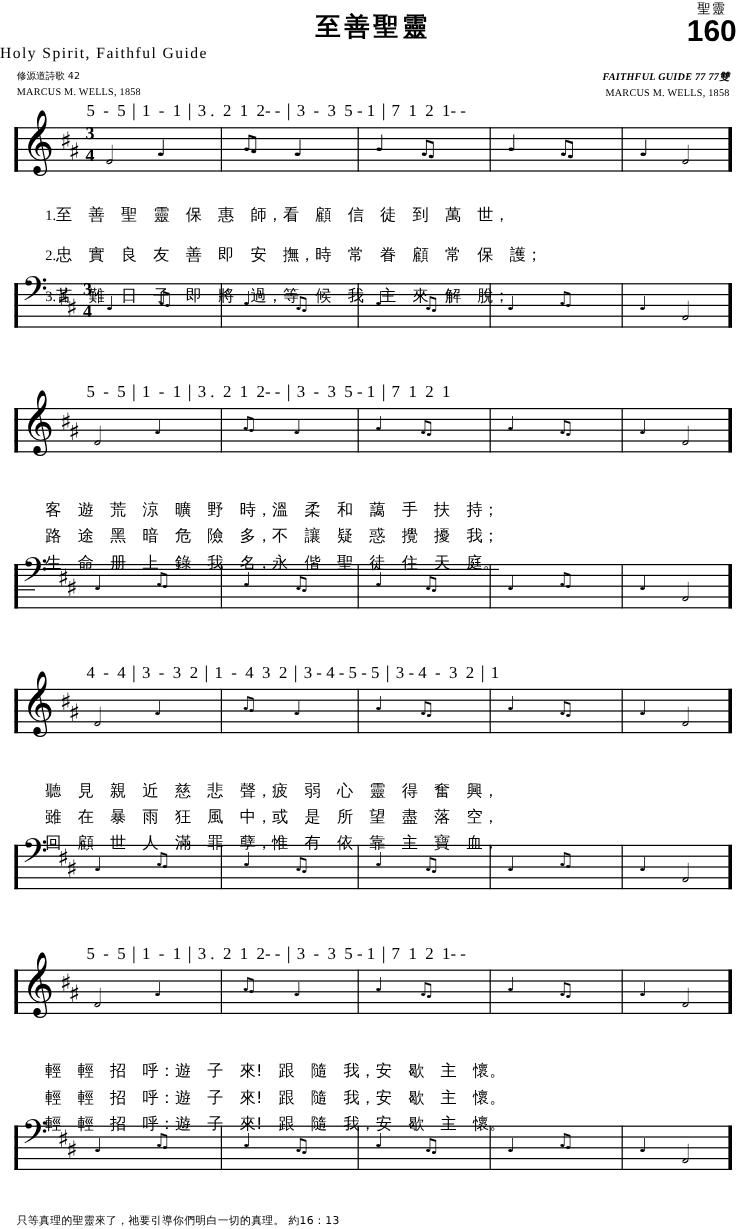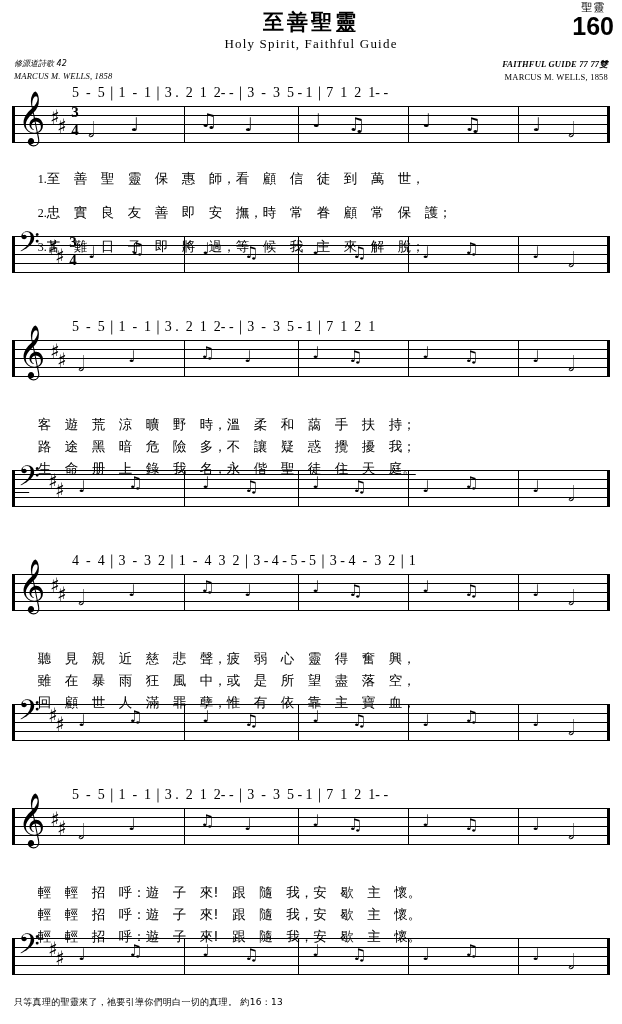--- a/index.html
+++ b/index.html
@@ -52,34 +52,32 @@
     font-family: "DejaVu Sans", sans-serif;
     font-size: 21px;
     font-weight: bold;
     letter-spacing: 3px;
   }
   .title-en {
     position: absolute;
     top: 36px;
     left: 0;
     width: 622px;
-    text-align: center;
     font-family: "Liberation Serif", serif;
     font-size: 13px;
     letter-spacing: 1.2px;
   }
 
   .credit-left {
     position: absolute;
     left: 14px;
     top: 58px;
     font-family: "DejaVu Sans", sans-serif;
     font-size: 8px;
     line-height: 1.45;
-    font-style: italic;
   }
   .credit-left .l2 {
     font-family: "Liberation Serif", serif;
     font-size: 8.5px;
     letter-spacing: .2px;
   }
   .credit-right {
     position: absolute;
     right: 14px;
     top: 58px;
@@ -182,21 +180,21 @@
   }
   .note {
     position: absolute;
     font-family: "DejaVu Sans", sans-serif;
     line-height: 1;
   }
 
   .footer-verse {
     position: absolute;
     left: 14px;
-    bottom: 15px;
+    bottom: 0;
     font-family: "DejaVu Sans", sans-serif;
     font-size: 9px;
     letter-spacing: .3px;
   }
 </style>
 </head>
 <body>
 
 <div class="page">
 

